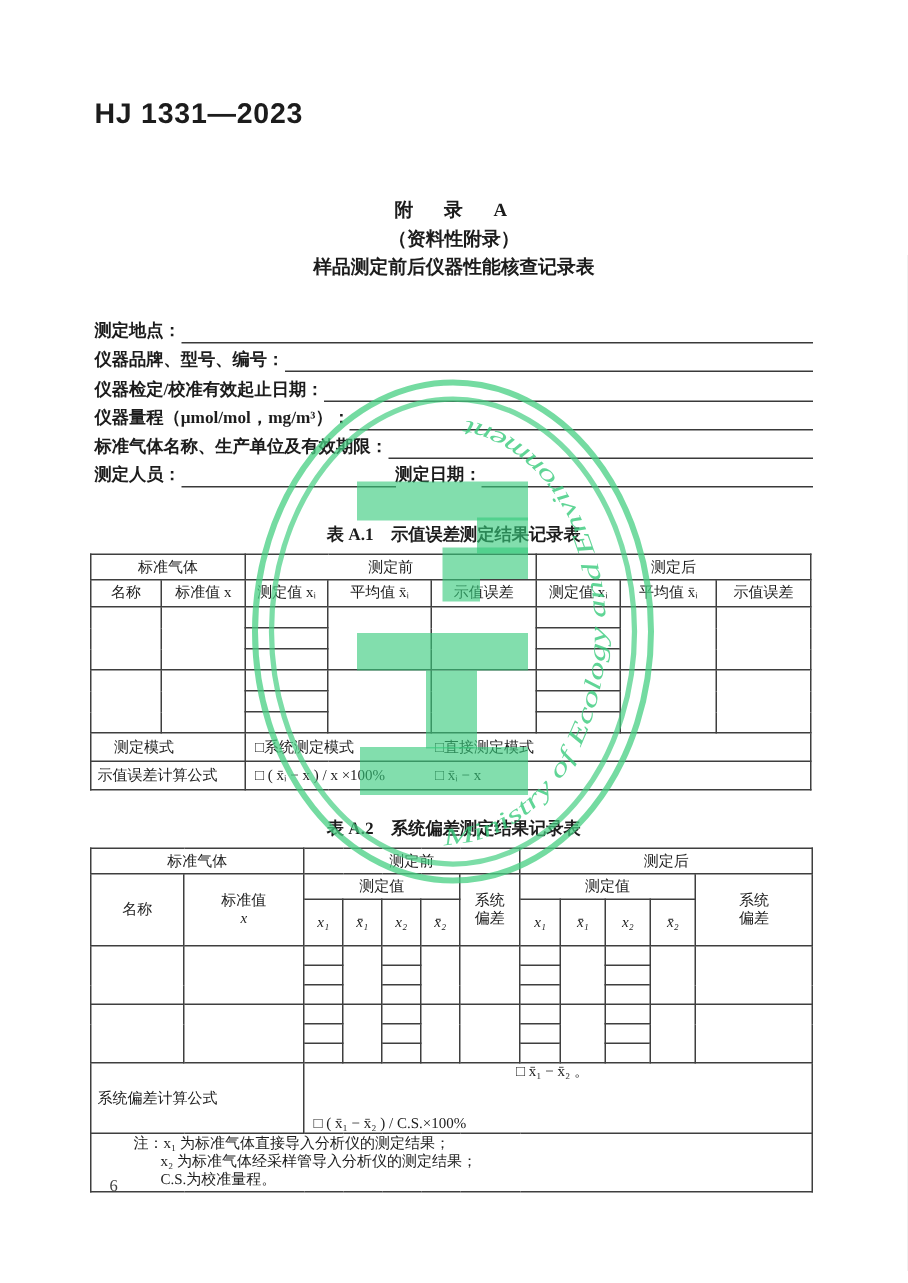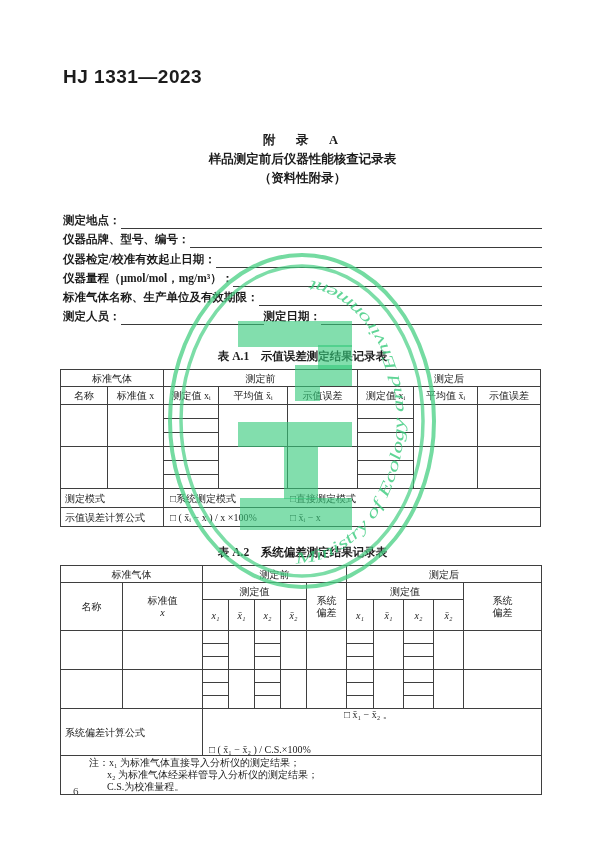--- a/index.html
+++ b/index.html
@@ -41,22 +41,22 @@
 </style>
 </head>
 <body>
 
 <div class="page">
 
   <div class="doc-number">HJ 1331—2023</div>
 
   <div class="titles">
     <div class="t1">附　录　A</div>
+    <div>（资料性附录）</div>
     <div>样品测定前后仪器性能核查记录表</div>
-    <div>（资料性附录）</div>
   </div>
 
   <div class="form">
     <div class="form-row">
       <span class="lbl">测定地点：</span>
       <span class="fill"></span>
     </div>
     <div class="form-row">
       <span class="lbl">仪器品牌、型号、编号：</span>
       <span class="fill"></span>
@@ -140,21 +140,21 @@
     </tr>
     <tr class="b13">
           <td></td>
           <td></td>
         </tr>
     <tr class="b13">
           <td></td>
           <td></td>
         </tr>
     <tr class="h18">
-      <td colspan="2" style="text-align:left;padding-left:4px;">测定模式</td>
+      <td colspan="2" style="text-align:left;padding-left:15px;">测定模式</td>
       <td colspan="6" class="optcell">
         <div class="optrow">
           <span class="o1">□系统测定模式</span>
           <span class="o2">□直接测定模式</span>
         </div>
       </td>
     </tr>
     <tr class="h18">
       <td colspan="2" style="text-align:left;padding-left:4px;">示值误差计算公式</td>
       <td colspan="6" class="optcell">

